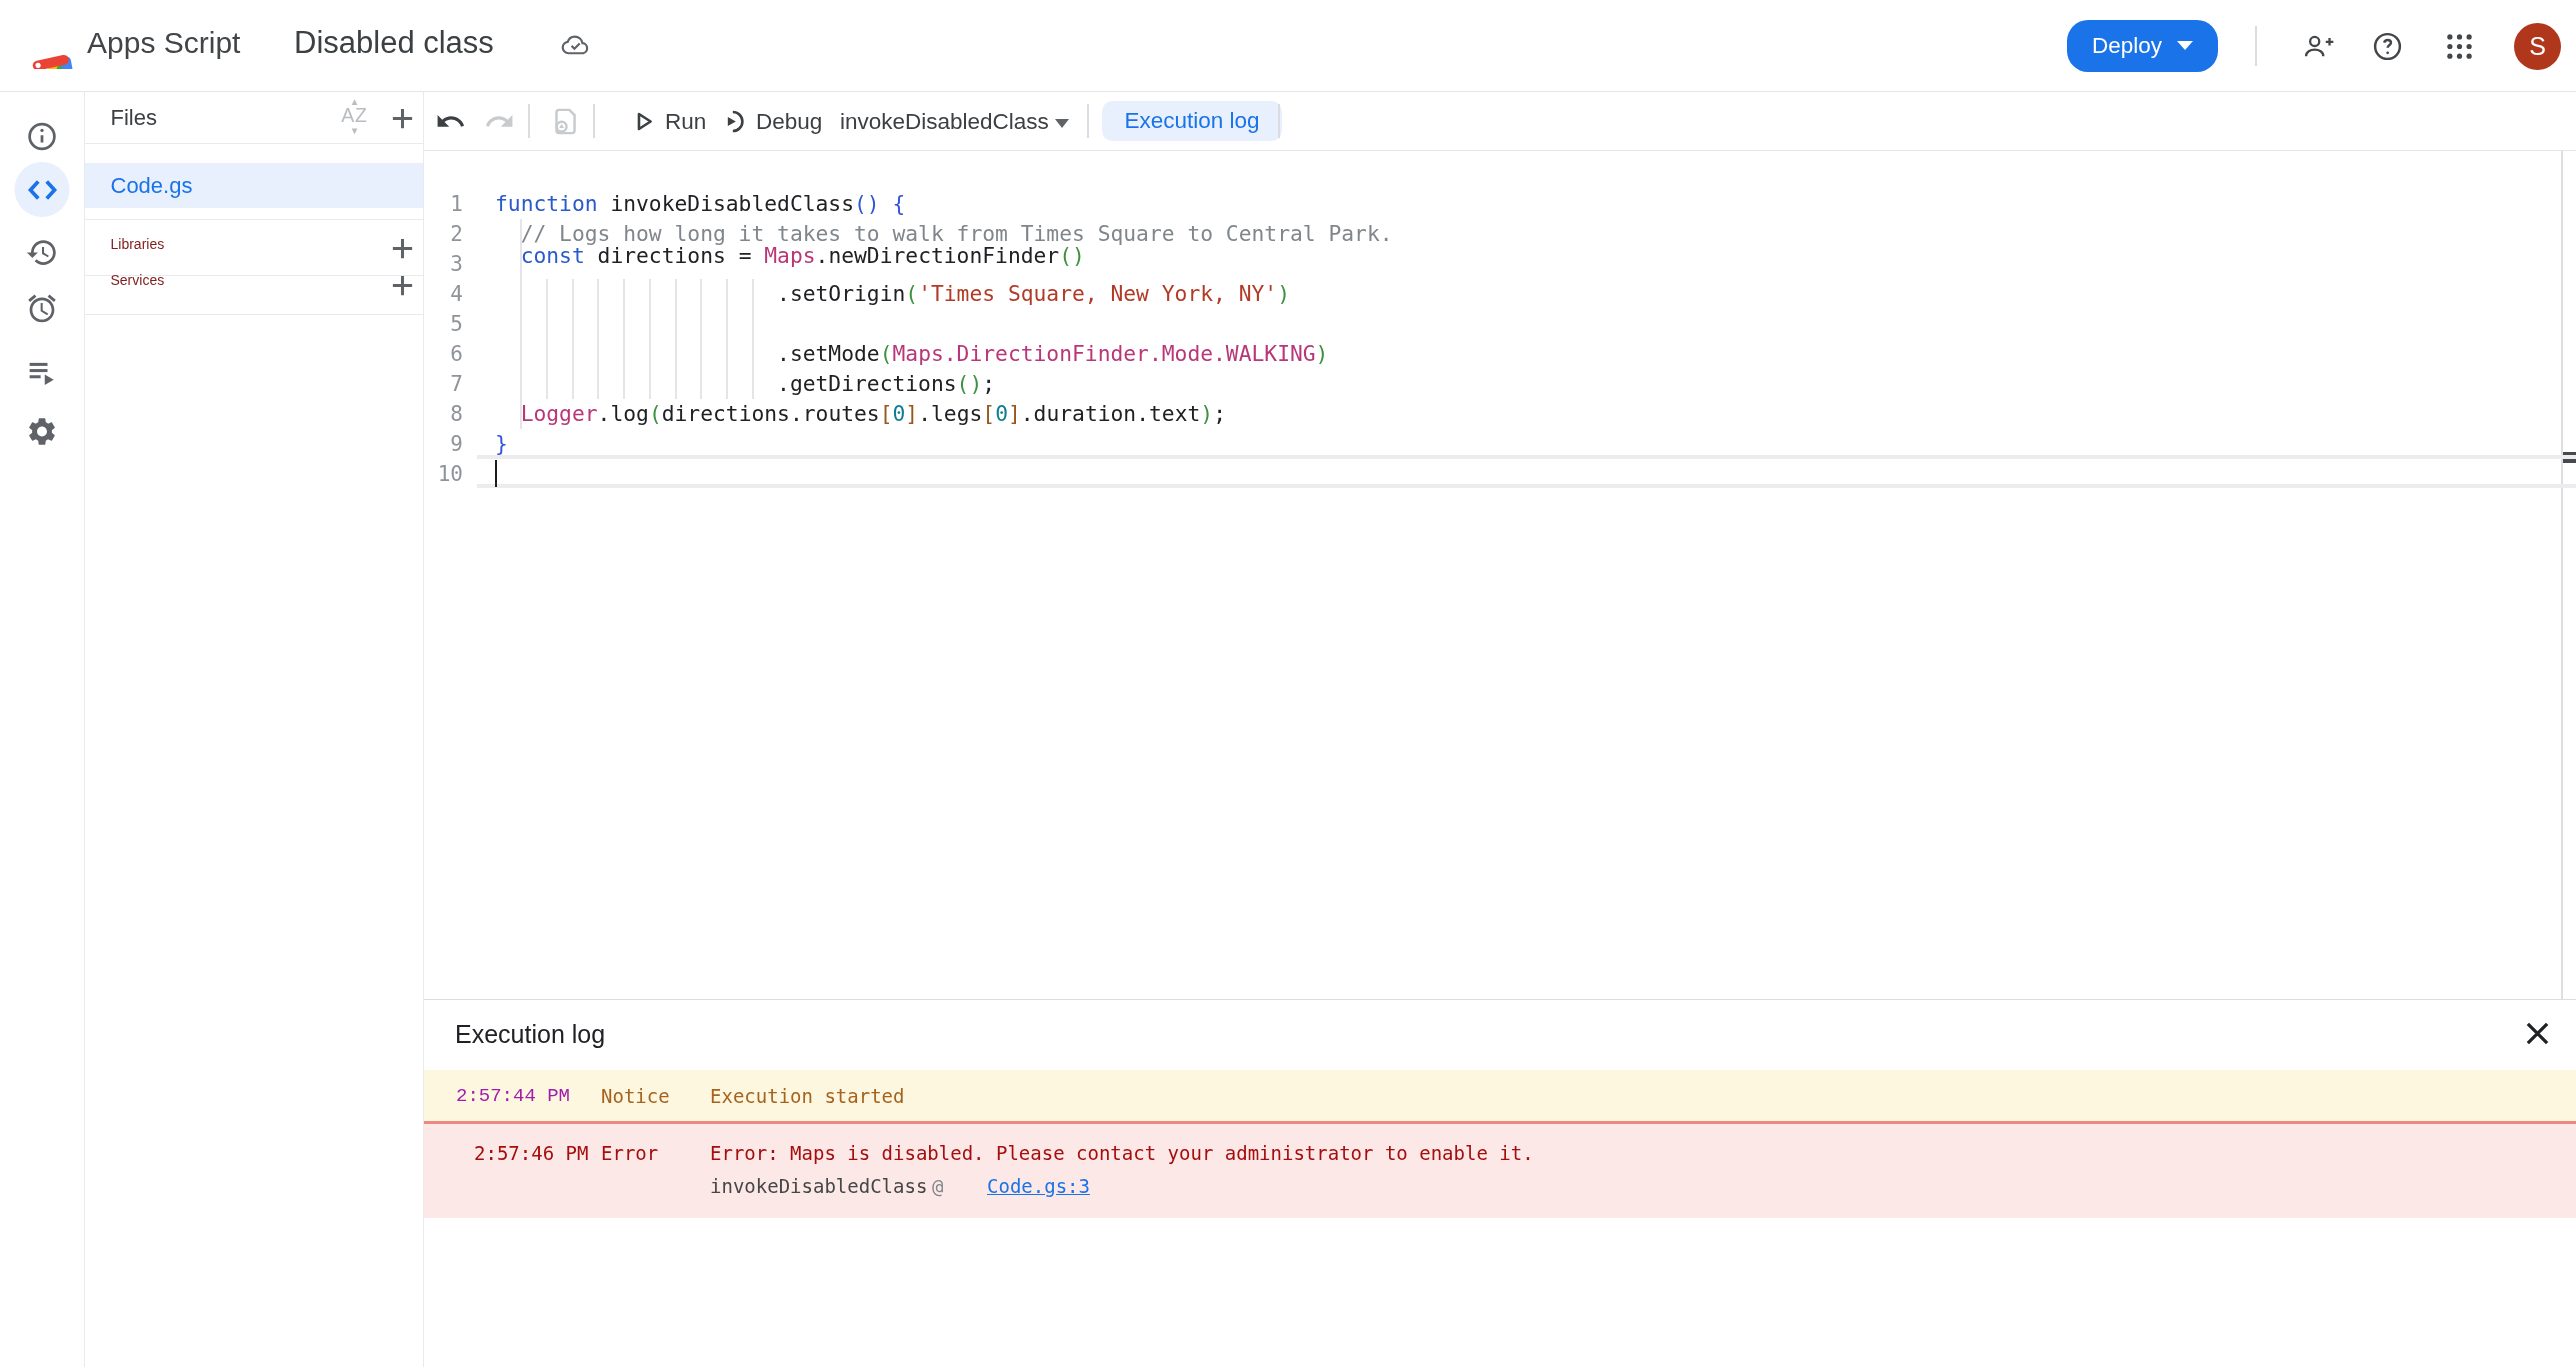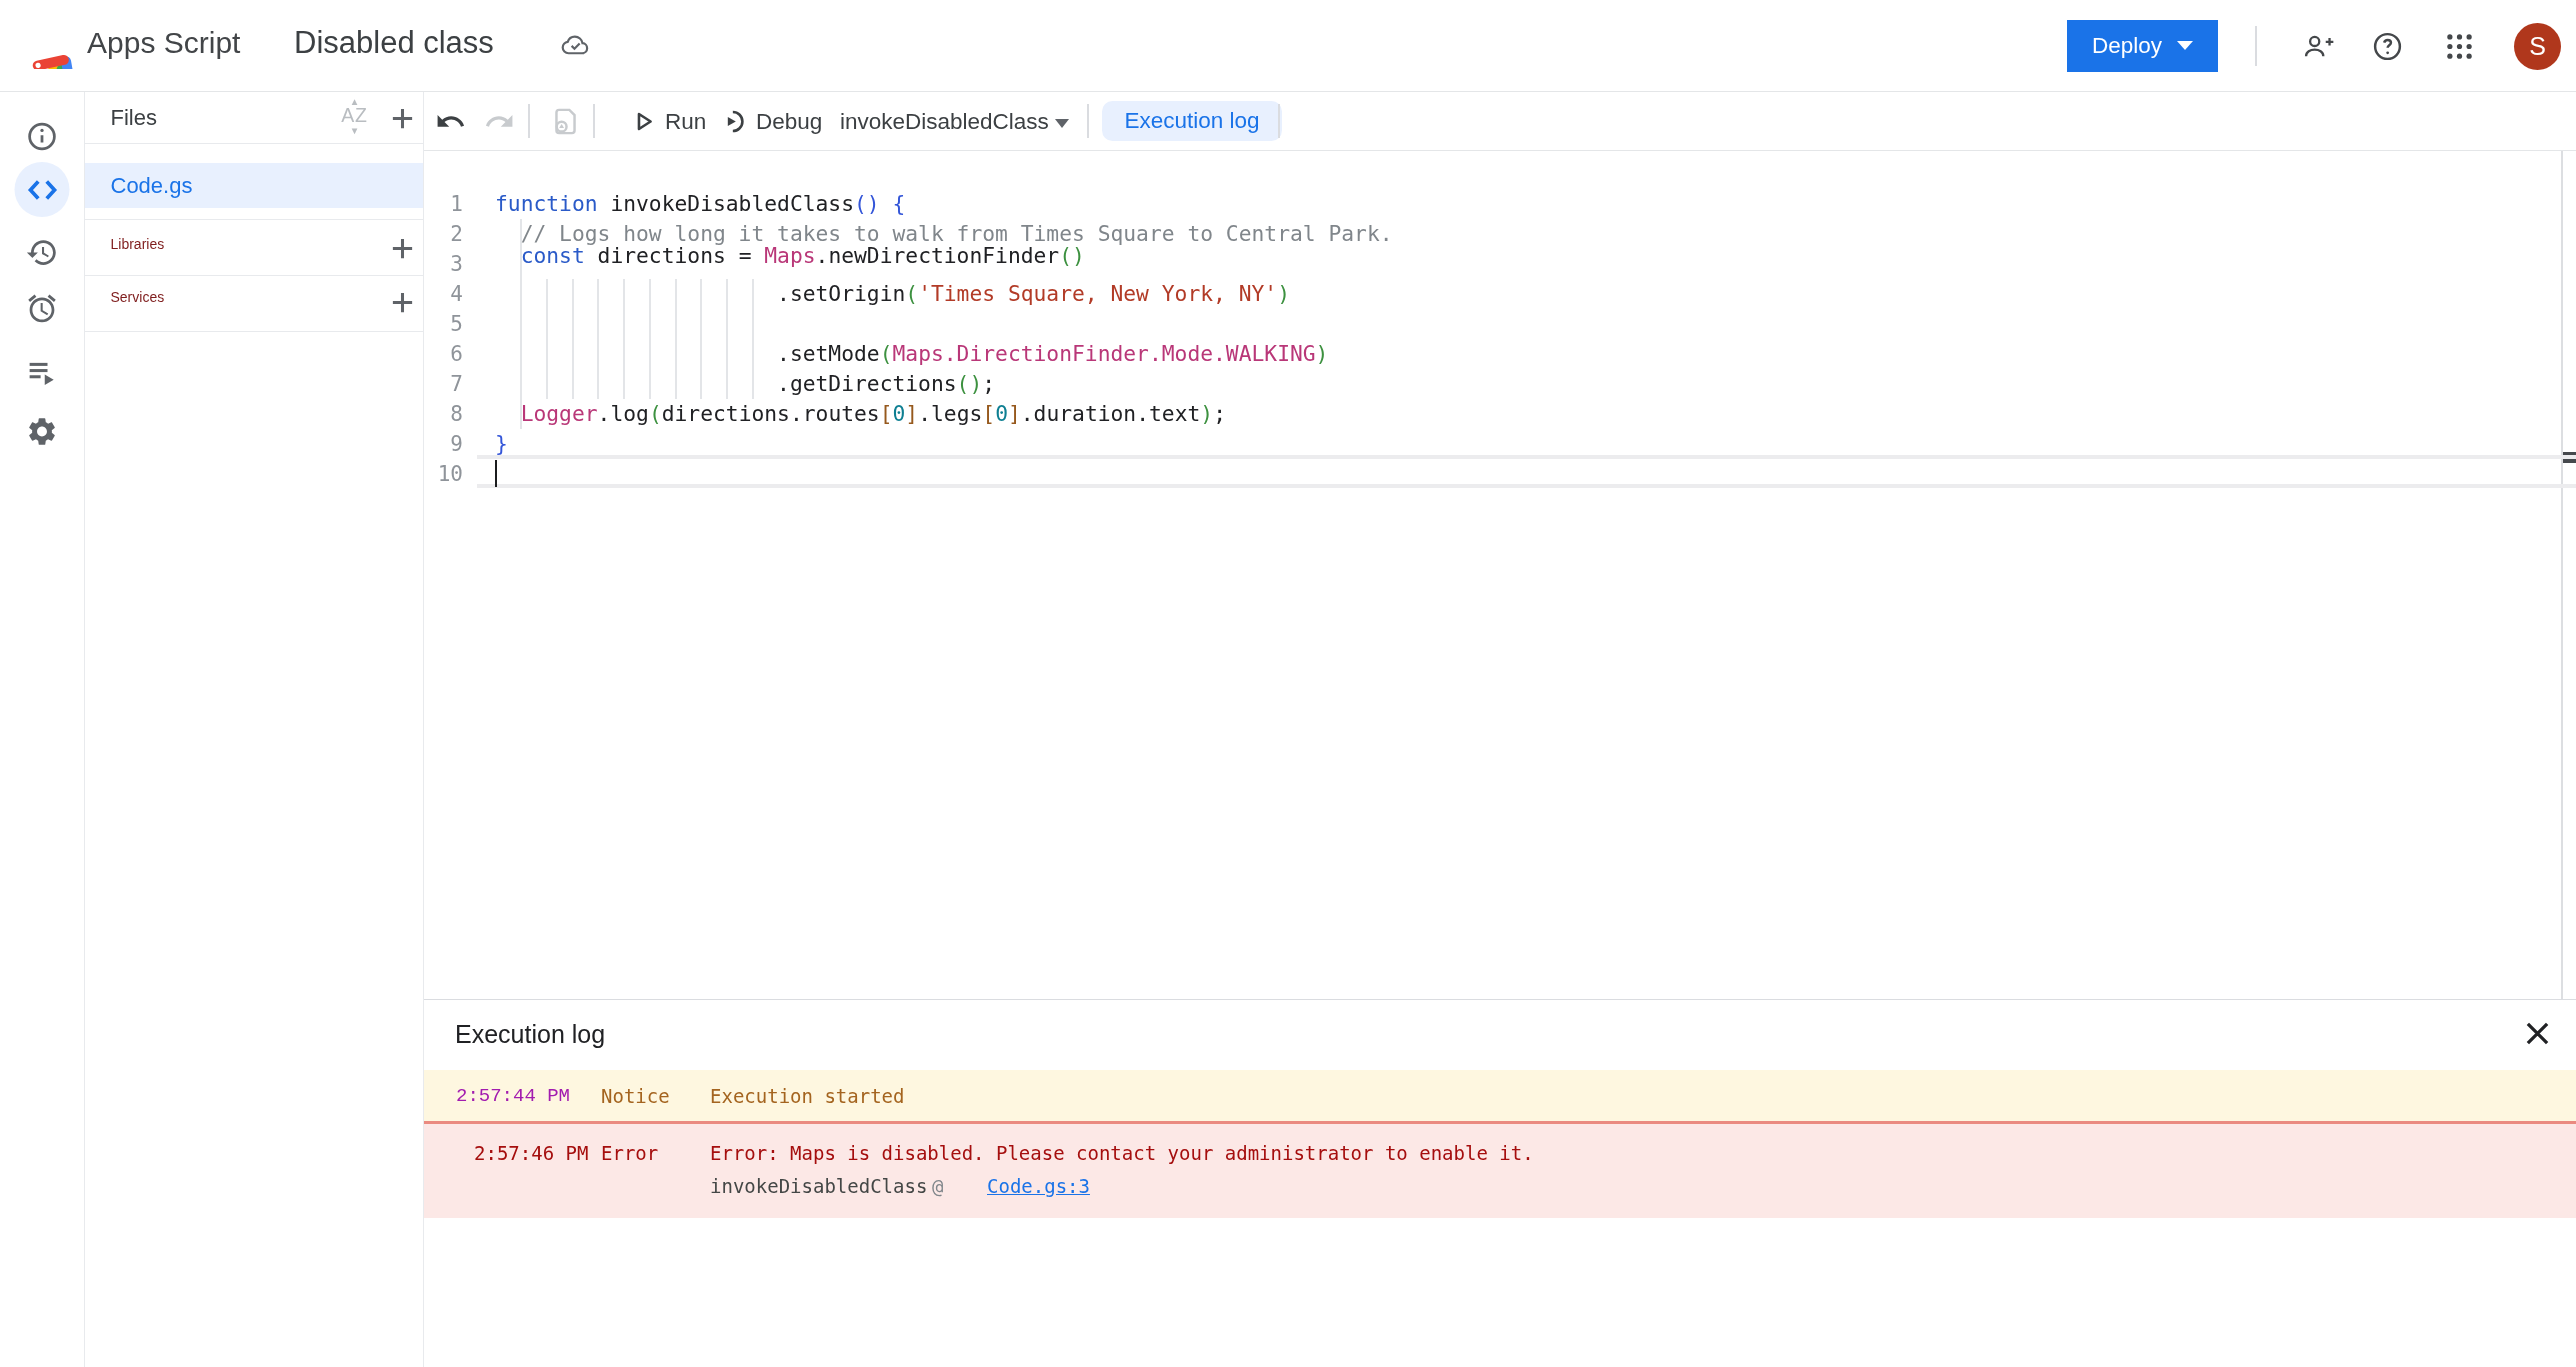--- a/index.html
+++ b/index.html
@@ -7,21 +7,21 @@
        font-family:"Liberation Sans","DejaVu Sans",sans-serif;color:#3c4043;}
   .mono{font-family:"DejaVu Sans Mono","Liberation Mono",monospace;}
 
   
   .header{position:absolute;left:0;top:0;width:2576px;height:92px;background:#fff;
           border-bottom:1.5px solid #e4e6e8;box-sizing:border-box;}
   .logo{position:absolute;left:25.5px;top:21px;width:52px;height:48px;}
   .app-name{position:absolute;left:87px;top:25.5px;font-size:30px;color:#424548;}
   .proj-title{position:absolute;left:294px;top:25px;font-size:31px;color:#3c4043;}
   .cloud-ic{position:absolute;left:560px;top:30px;width:31px;height:31px;}
-  .deploy-btn{position:absolute;left:2067px;top:19.5px;width:151px;height:52px;border-radius:0;
+  .deploy-btn{position:absolute;left:2067px;top:19.5px;width:151px;height:52px;border-radius:21px;
               background:#1a73e8;display:flex;align-items:center;justify-content:center;gap:15px;cursor:pointer;}
   .deploy-btn span{color:#fff;font-size:22.5px;font-weight:500;}
   .deploy-caret{width:0;height:0;border-left:8.2px solid transparent;border-right:8.2px solid transparent;
                 border-top:9.7px solid #fff;}
   .hdr-div{position:absolute;left:2255px;top:25.5px;width:1.5px;height:40px;background:#dadce0;}
   .hdr-ic{position:absolute;top:30px;width:33px;height:33px;cursor:pointer;}
   .avatar{position:absolute;left:2514px;top:22.5px;width:47px;height:47px;border-radius:50%;
           background:#b0371c;color:#fff;font-size:25px;display:flex;align-items:center;justify-content:center;cursor:pointer;}
 
   
@@ -193,21 +193,21 @@
     <div class="file-row">
       <span>Code.gs</span>
     </div>
     <div class="sect-line" style="top:127px"></div>
     <div class="sect-row" style="top:129px;height:55px">
       <div class="lbl" style="top:15px">Libraries</div>
       <svg class="plus" style="left:301px;top:11.2px" viewBox="0 0 24 24" fill="none" stroke="#5f6368" stroke-width="2.2">
         <path d="M12 5v14M5 12h14"></path>
       </svg>
     </div>
-    <div class="sect-row" style="top:183px;height:57px">
+    <div class="sect-row" style="top:166px;height:57px">
       <div class="lbl" style="top:14.2px">Services</div>
       <svg class="plus" style="left:301px;top:10.5px" viewBox="0 0 24 24" fill="none" stroke="#5f6368" stroke-width="2.2">
         <path d="M12 5v14M5 12h14"></path>
       </svg>
     </div>
   </div>
 
   <div class="toolbar">
     <svg class="tb-ic" style="left:11.2px" viewBox="0 0 24 24" fill="#3c4043">
       <path d="M12.5 8c-2.65 0-5.05.99-6.9 2.6L2 7v9h9l-3.62-3.62c1.39-1.16 3.16-1.88 5.12-1.88 3.54 0 6.55 2.31 7.6 5.5l2.37-.78C21.08 11.03 17.15 8 12.5 8z"></path>

